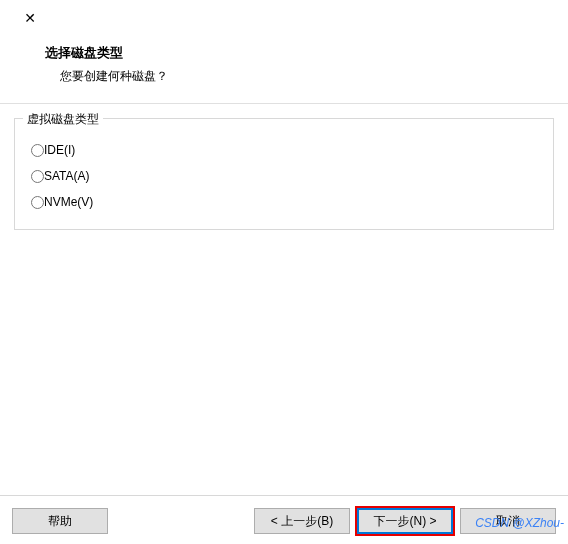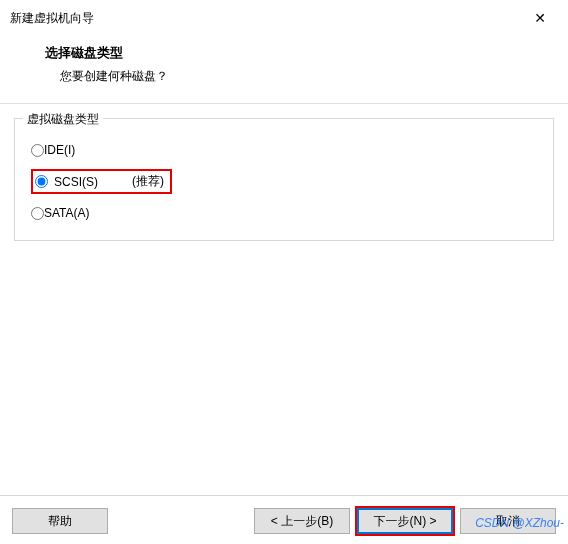--- a/index.html
+++ b/index.html
@@ -140,53 +140,49 @@
       font-size: 12px;
       color: #3b82f6;
       pointer-events: none;
       font-style: italic;
     }
   </style>
 </head>
 <body>
 
 <div class="titlebar">
-  <span>新建虚拟机向导</span>
   <div class="close-btn">✕</div>
 </div>
 
 <div class="header-section">
   <div class="header-title">选择磁盘类型</div>
   <div class="header-subtitle">您要创建何种磁盘？</div>
 </div>
 
 <div class="separator"></div>
 
 <div class="content">
   <div class="fieldset">
     <div class="fieldset-legend">虚拟磁盘类型</div>
 
     <div class="radio-row">
       <input type="radio" name="disktype" class="radio-input" style="">
       <span class="radio-label">IDE(I)</span>
     </div>
 
-    <div class="radio-row">
-      <span class="highlight-box">
-        <input type="radio" name="disktype" class="radio-input" checked="" style="">
-        <span class="radio-label">SCSI(S)</span>
-        <span class="recommend">(推荐)</span>
-      </span>
-    </div>
 
     <div class="radio-row">
       <input type="radio" name="disktype" class="radio-input" style="">
       <span class="radio-label">SATA(A)</span>
     </div>
 
+    <div class="radio-row">
+      <input type="radio" name="disktype" class="radio-input" style="">
+      <span class="radio-label">NVMe(V)</span>
+    </div>
   </div>
 </div>
 
 <div class="footer-sep"></div>
 
 <div class="button-bar">
   <button class="btn btn-help">帮助</button>
   <div class="btn-group">
     <button class="btn">&lt; 上一步(B)</button>
     <button class="btn btn-next">下一步(N) &gt;</button>

